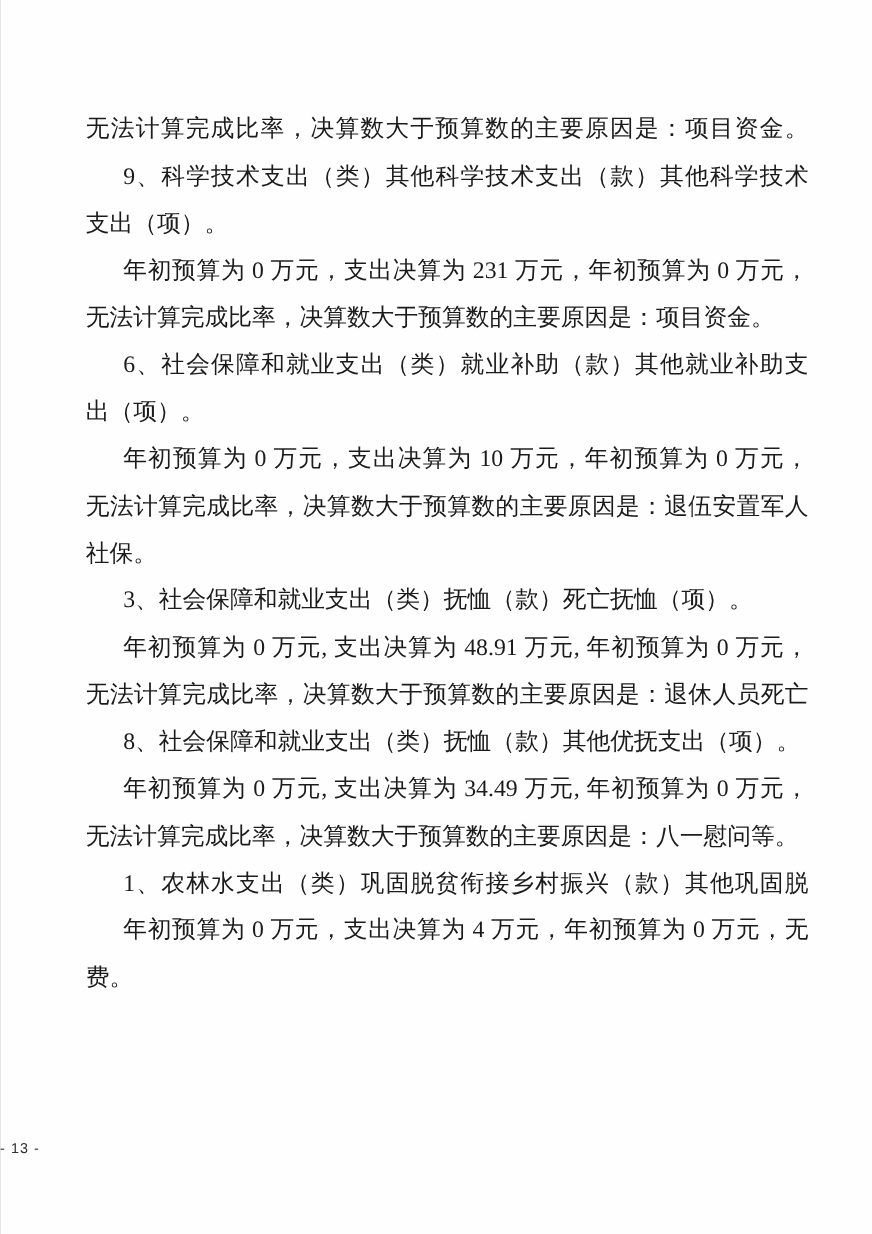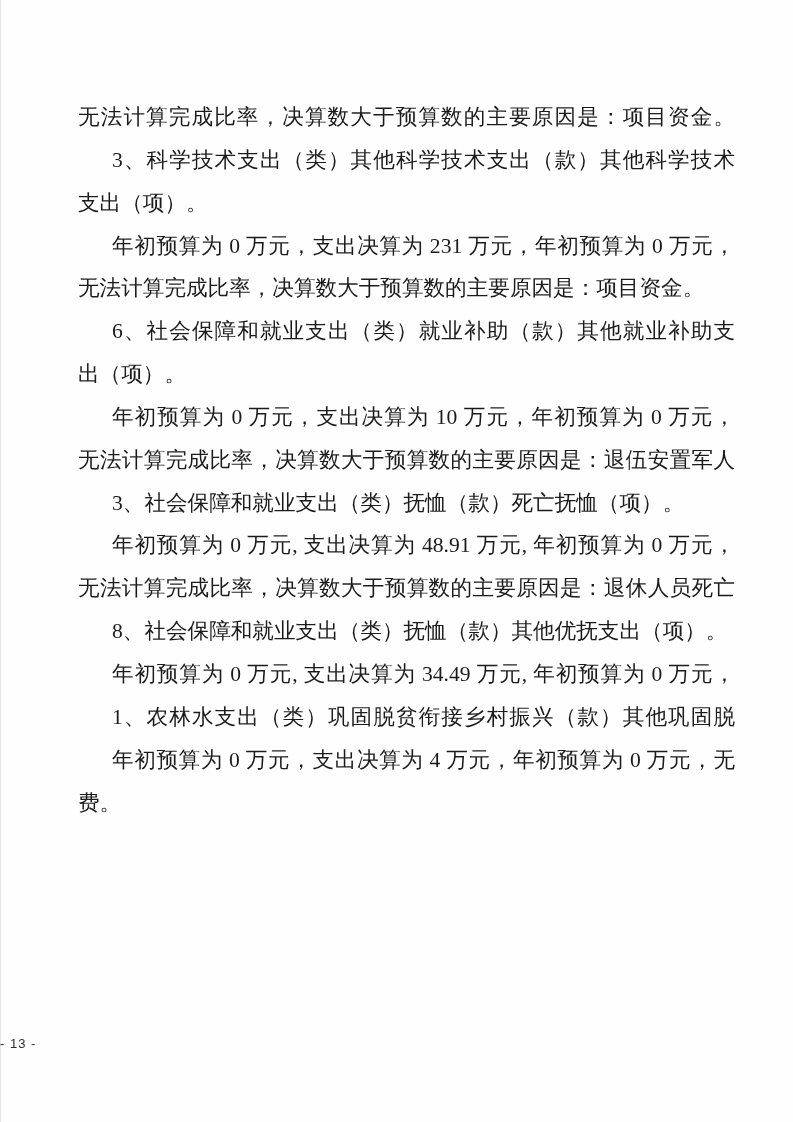--- a/index.html
+++ b/index.html
@@ -61,31 +61,33 @@
     color: #2e2e2e;
     letter-spacing: 1px;
   }
 </style>
 </head>
 <body>
 
 <div class="page">
   <div class="content">
     <div class="ln fill">无法计算完成比率，决算数大于预算数的主要原因是：项目资金。</div>
-    <div class="ln ind fill">3、科学技术支出（类）其他科学技术支出（款）其他科学技术</div>
+    <div class="ln ind fill">9、科学技术支出（类）其他科学技术支出（款）其他科学技术</div>
     <div class="ln">支出（项）。</div>
     <div class="ln ind fill">年初预算为 0 万元，支出决算为 231 万元，年初预算为 0 万元，</div>
     <div class="ln">无法计算完成比率，决算数大于预算数的主要原因是：项目资金。</div>
     <div class="ln ind fill">6、社会保障和就业支出（类）就业补助（款）其他就业补助支</div>
     <div class="ln">出（项）。</div>
     <div class="ln ind fill">年初预算为 0 万元，支出决算为 10 万元，年初预算为 0 万元，</div>
     <div class="ln fill">无法计算完成比率，决算数大于预算数的主要原因是：退伍安置军人</div>
+    <div class="ln">社保。</div>
     <div class="ln ind">3、社会保障和就业支出（类）抚恤（款）死亡抚恤（项）。</div>
     <div class="ln ind fill">年初预算为 0 万元, 支出决算为 48.91 万元, 年初预算为 0 万元，</div>
     <div class="ln fill">无法计算完成比率，决算数大于预算数的主要原因是：退休人员死亡</div>
     <div class="ln ind">8、社会保障和就业支出（类）抚恤（款）其他优抚支出（项）。</div>
     <div class="ln ind fill">年初预算为 0 万元, 支出决算为 34.49 万元, 年初预算为 0 万元，</div>
+    <div class="ln">无法计算完成比率，决算数大于预算数的主要原因是：八一慰问等。</div>
     <div class="ln ind fill">1、农林水支出（类）巩固脱贫衔接乡村振兴（款）其他巩固脱</div>
     <div class="ln ind fill">年初预算为 0 万元，支出决算为 4 万元，年初预算为 0 万元，无</div>
     <div class="ln">费。</div>
   </div>
   <div class="footer">- 13 -</div>
 </div>
 
 </body></html>

